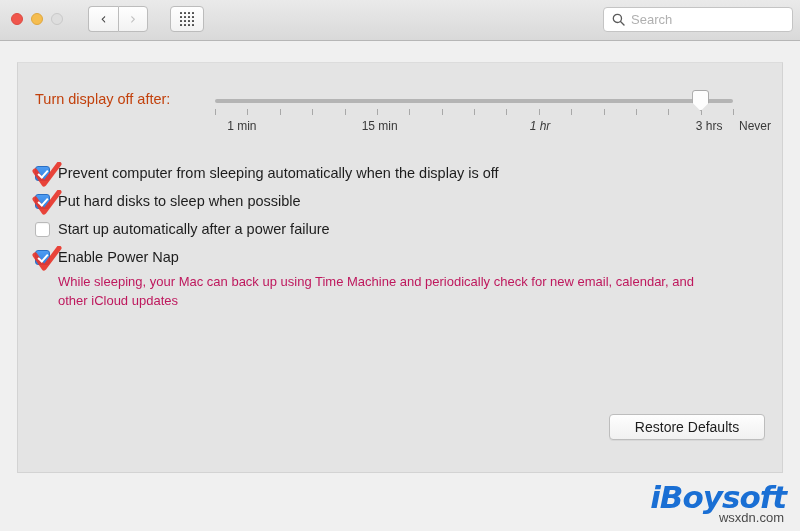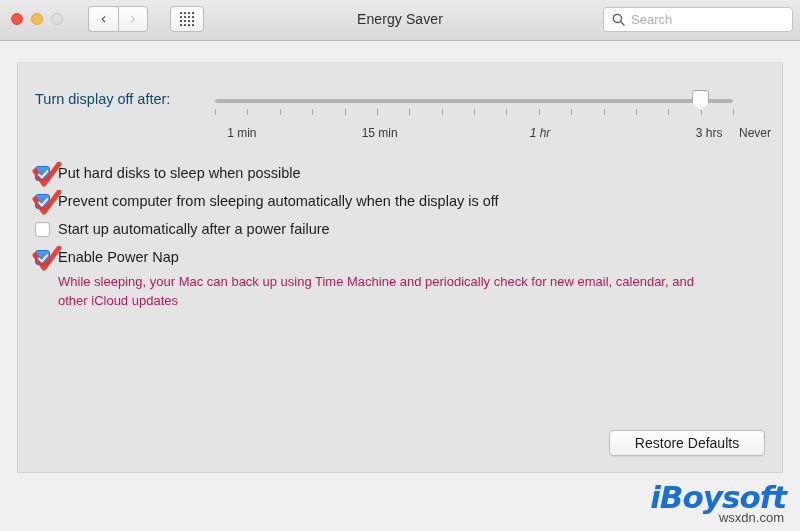--- a/index.html
+++ b/index.html
@@ -148,21 +148,21 @@
   .slider-row {
     position: absolute;
     left: 0; top: 0;
     width: 766px;
     height: 90px;
   }
   .slider-label {
     position: absolute;
     left: 17px; top: 28px;
     font-size: 14.5px;
-    color: #0c4a6e;
+    color: #c2410c;
     white-space: nowrap;
   }
   .track {
     position: absolute;
     left: 197px; top: 36px;
     width: 518px;
     height: 4px;
     background: #b4b4b4;
     border-radius: 2px;
   }
@@ -189,21 +189,20 @@
     border-radius: 3px 3px 2px 2px;
     box-sizing: border-box;
     box-shadow: 0 1px 1px rgba(0,0,0,0.18);
     clip-path: polygon(0% 0%, 100% 0%, 100% 60%, 50% 100%, 0% 60%);
   }
   .tick-labels {
     position: absolute;
     left: 0; top: 56px;
     width: 766px;
     height: 20px;
-    margin-top: 7px;
   }
   .tick-labels span {
     position: absolute;
     font-size: 12px;
     color: #3a3a3a;
     white-space: nowrap;
     transform: translateX(-50%);
   }
 
   
@@ -261,21 +260,21 @@
     margin: 2px 0 3px 23px;
     font-size: 13px;
     color: #be185d;
     line-height: 1.45;
     max-width: 660px;
   }
 
   
   .restore-btn {
     position: absolute;
-    right: 17px; bottom: 16px;
+    right: 17px; bottom: 32px;
     min-width: 156px;
     height: 26px;
     padding: 0 14px;
     background: linear-gradient(to bottom, #fefefe 0%, #f1f1f1 100%);
     border: 1px solid #bdbdbd;
     border-radius: 4px;
     font-family: "Liberation Sans", sans-serif;
     font-size: 14px;
     color: #1d1d1d;
     box-sizing: border-box;
@@ -340,21 +339,20 @@
         <i></i>
         <i></i>
         <i></i>
       <i></i>
         <i></i>
         <i></i>
         <i></i>
     </span>
   </div>
 
-  <div class="win-title">Energy Saver</div>
 
   <div class="searchbox">
     <svg class="search-icon" width="13" height="13" viewBox="0 0 13 13">
       <circle cx="5.4" cy="5.4" r="4.1" fill="none" stroke="#5a5a5a" stroke-width="1.3"></circle>
       <line x1="8.5" y1="8.5" x2="12" y2="12" stroke="#5a5a5a" stroke-width="1.4" stroke-linecap="round"></line>
     </svg>
     <input class="search-input" type="text" placeholder="Search" style="">
   </div>
 </div>
 
@@ -395,29 +393,29 @@
         </div>
     </div>
 
     <div class="options" id="options">
         <div class="opt-row">
           <span class="cbox on">
             <svg class="redcheck" viewBox="0 0 30 28">
               <path d="M3 9 L12 22 L27 2" fill="none" stroke="#e8352a" stroke-width="5" stroke-linecap="round" stroke-linejoin="round" opacity="0.92"></path>
             </svg>
           </span>
-          <span class="opt-label">Put hard disks to sleep when possible</span>
+          <span class="opt-label">Prevent computer from sleeping automatically when the display is off</span>
         </div>
         <div class="opt-row">
           <span class="cbox on">
             <svg class="redcheck" viewBox="0 0 30 28">
               <path d="M3 9 L12 22 L27 2" fill="none" stroke="#e8352a" stroke-width="5" stroke-linecap="round" stroke-linejoin="round" opacity="0.92"></path>
             </svg>
           </span>
-          <span class="opt-label">Prevent computer from sleeping automatically when the display is off</span>
+          <span class="opt-label">Put hard disks to sleep when possible</span>
         </div>
         <div class="opt-row">
           <span class="cbox off"></span>
           <span class="opt-label">Start up automatically after a power failure</span>
         </div>
         <div class="opt-row">
           <span class="cbox on">
             <svg class="redcheck" viewBox="0 0 30 28">
               <path d="M3 9 L12 22 L27 2" fill="none" stroke="#e8352a" stroke-width="5" stroke-linecap="round" stroke-linejoin="round" opacity="0.92"></path>
             </svg>

